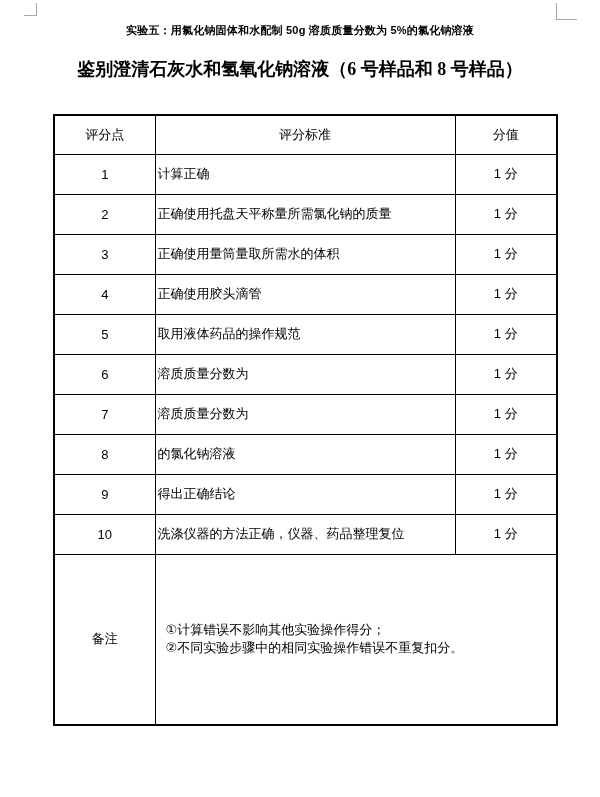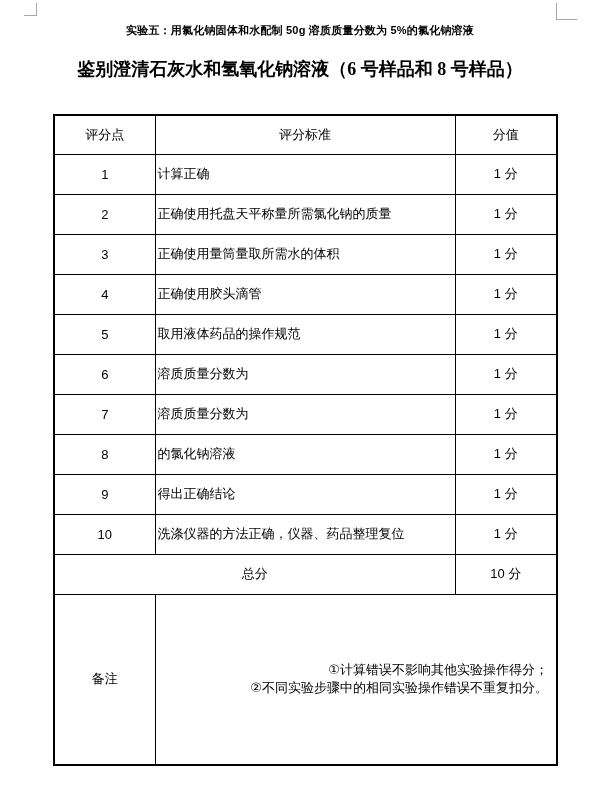--- a/index.html
+++ b/index.html
@@ -51,21 +51,21 @@
     font-weight: normal;
     vertical-align: middle;
     background: #ffffff;
   }
   tr.hdr-row { height: 39px; }
   tr.data-row { height: 40px; }
   tr.total-row { height: 40px; }
   tr.remark-row { height: 171px; }
   td.center, th.center { text-align: center; }
   td.criteria { text-align: left; padding-left: 2px; padding-right: 6px; }
-  td.remark-body { text-align: right; padding-left: 10px; padding-right: 8px; }
+  td.remark-body { text-align: left; padding-left: 10px; padding-right: 8px; }
   td.remark-body p { margin: 0; }
   td.remark-body p + p { }
 </style>
 </head>
 <body>
 
 <div class="crop-mark crop-tl"></div>
 <div class="crop-mark crop-tr"></div>
 
 <div class="title-1">实验五：用氯化钠固体和水配制 50g 溶质质量分数为 5%的氯化钠溶液</div>
@@ -126,24 +126,20 @@
     <tr class="data-row">
       <td class="center">9</td>
       <td class="criteria">得出正确结论</td>
       <td class="center">1 分</td>
     </tr>
     <tr class="data-row">
       <td class="center">10</td>
       <td class="criteria">洗涤仪器的方法正确，仪器、药品整理复位</td>
       <td class="center">1 分</td>
     </tr>
-    <tr class="total-row">
-      <td class="center" colspan="2">总分</td>
-      <td class="center">10 分</td>
-    </tr>
     <tr class="remark-row">
       <td class="center">备注</td>
       <td class="remark-body" colspan="2">
         <p>①计算错误不影响其他实验操作得分；</p>
         <p>②不同实验步骤中的相同实验操作错误不重复扣分。</p>
       </td>
     </tr>
   </tbody>
 </table>
 

